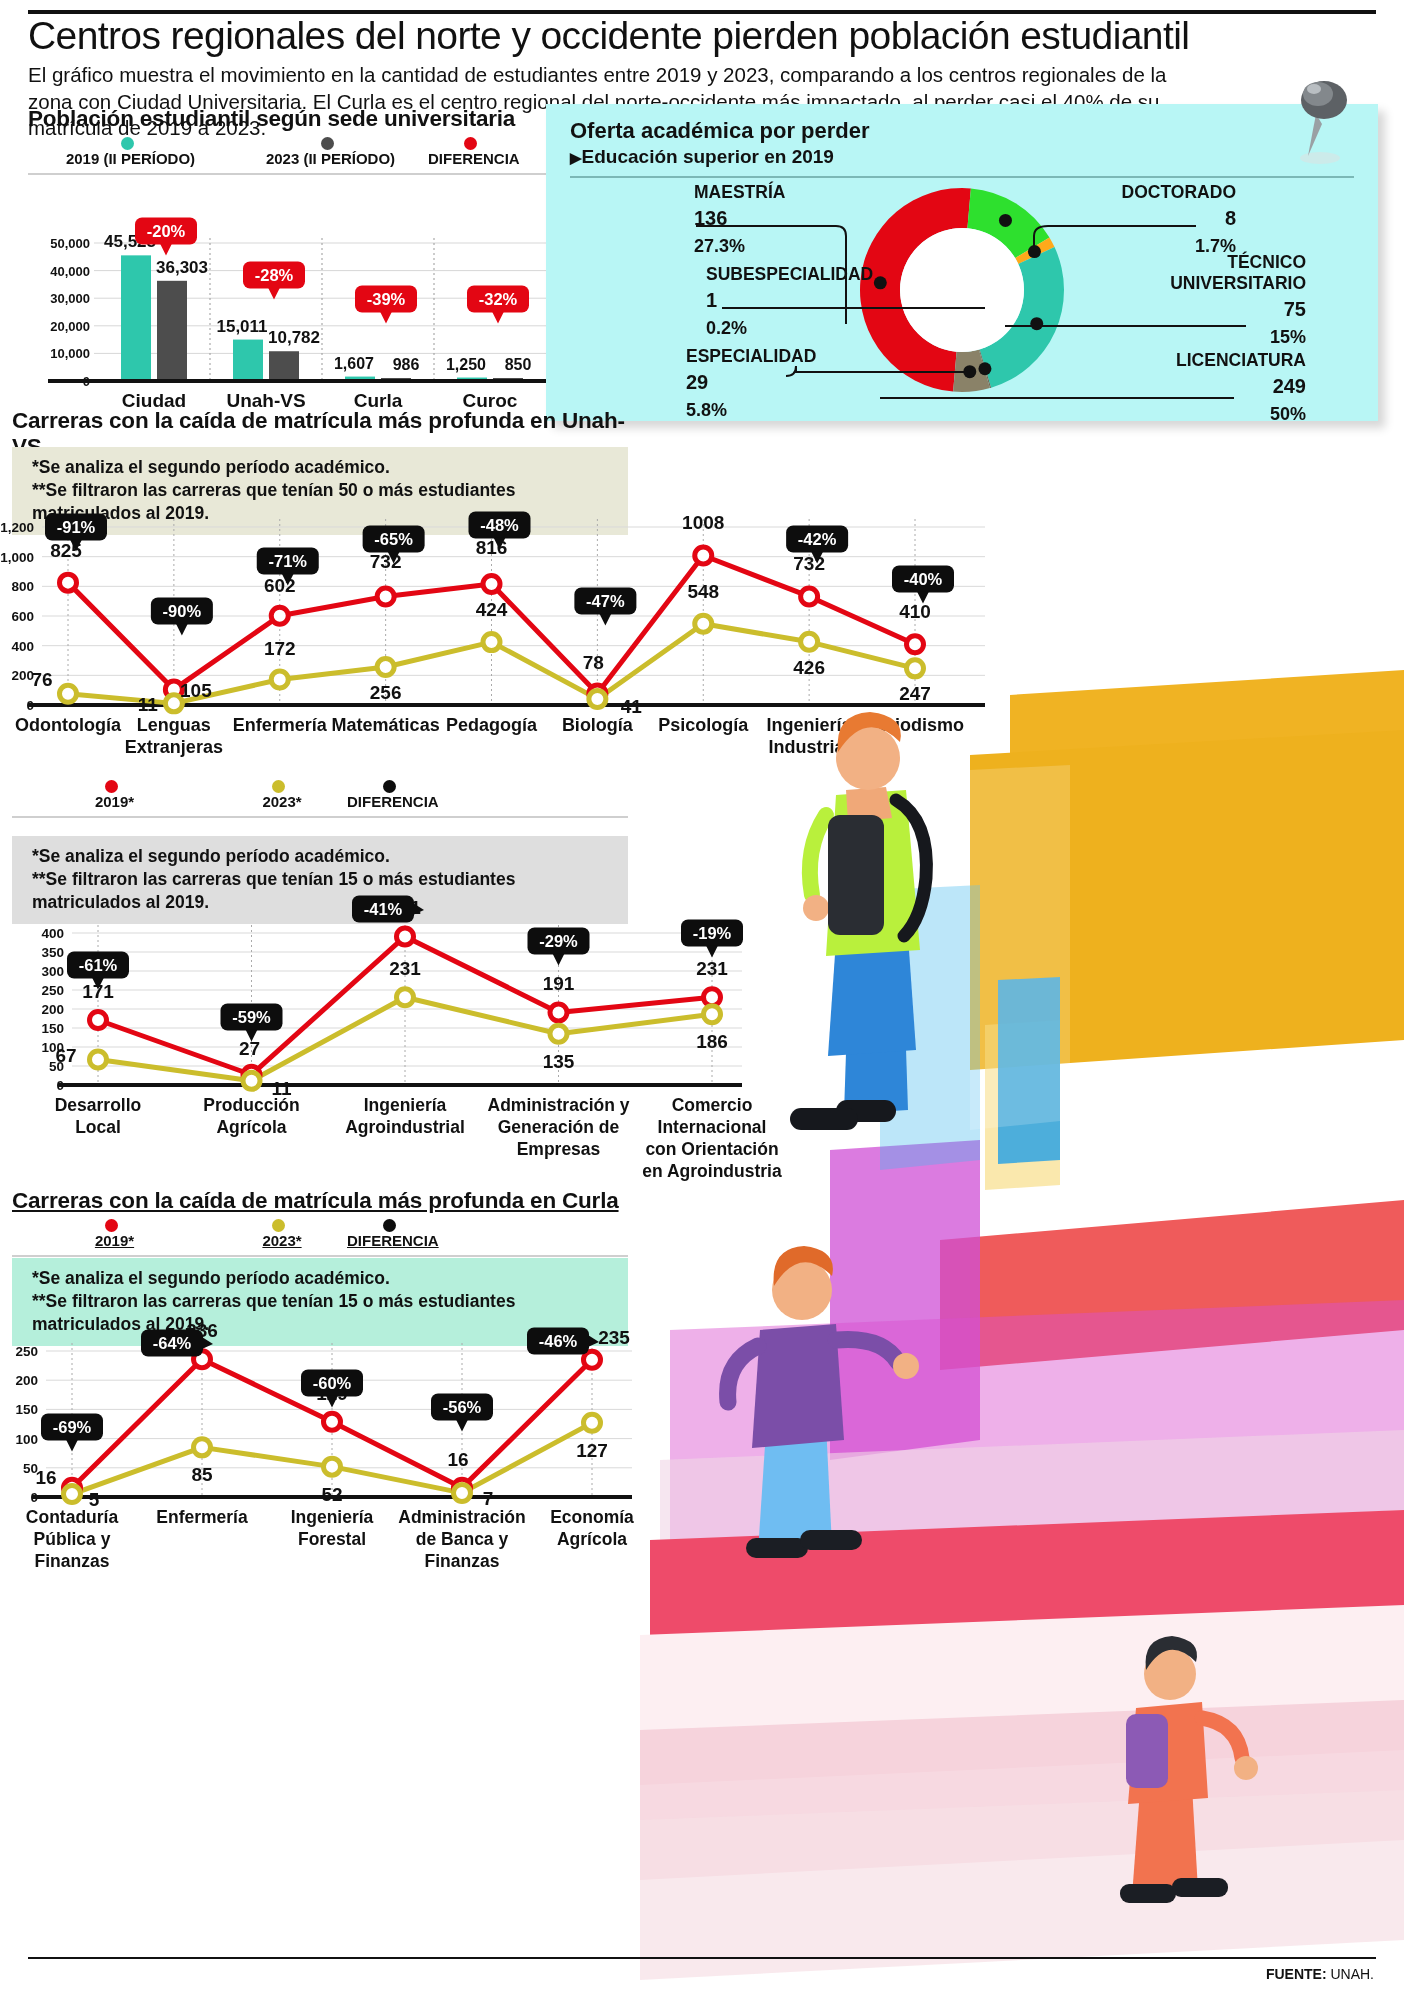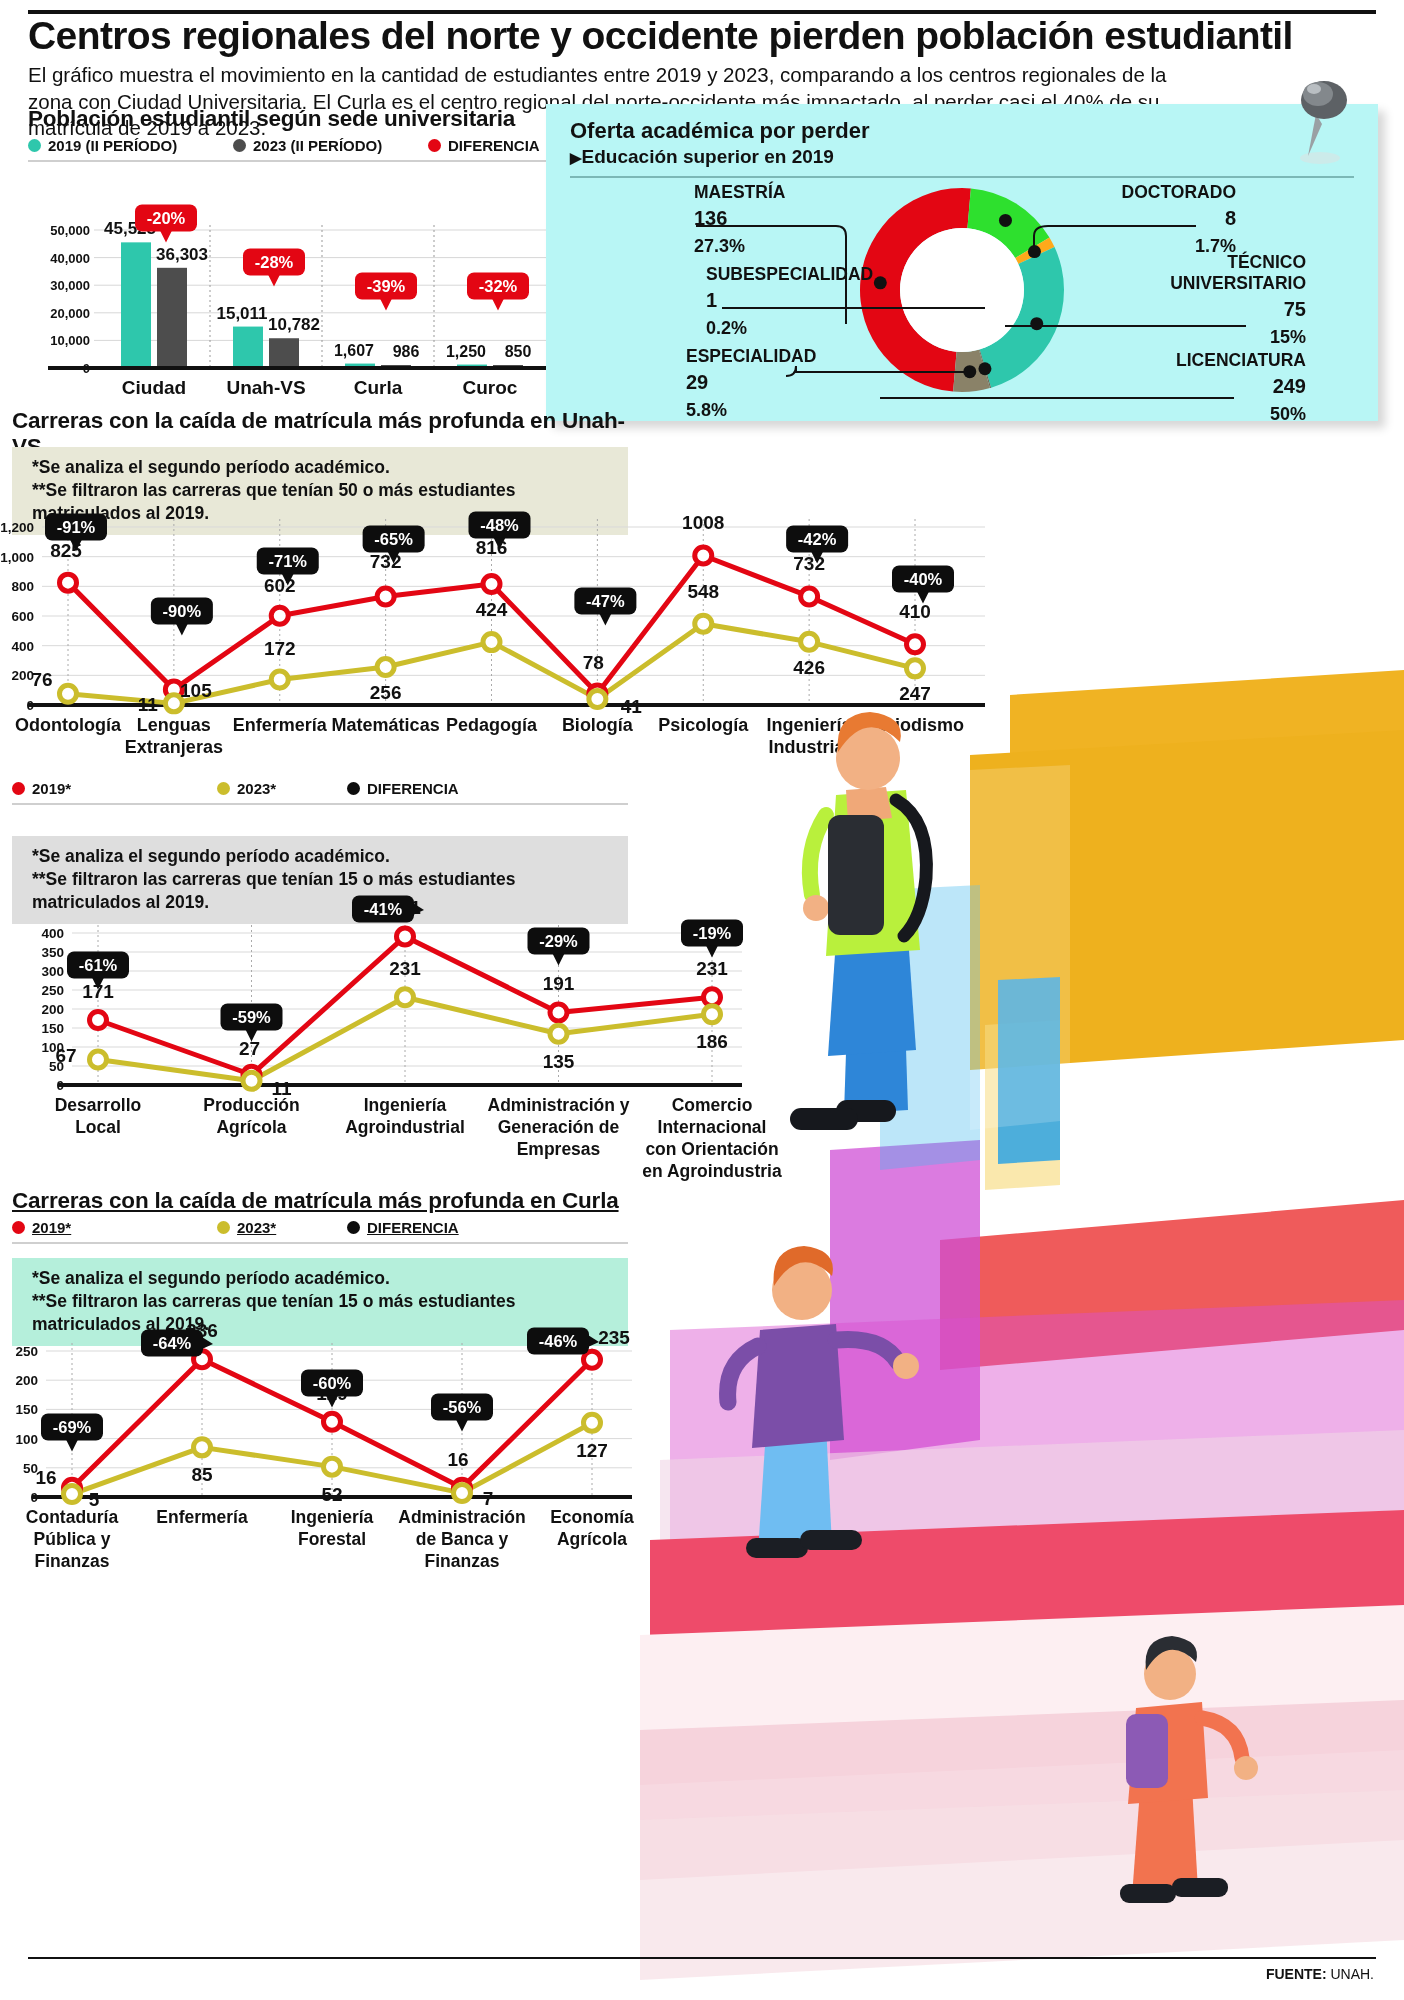--- a/index.html
+++ b/index.html
@@ -9,32 +9,32 @@
     font-family:"Liberation Sans", sans-serif;
     color:#111;
     overflow:hidden;
   }
   .page { position:relative; width:1404px; height:2000px; }
 
   
   .top-rule { position:absolute; left:28px; top:10px; width:1348px; height:4px; background:#111; }
   .headline {
     position:absolute; left:28px; top:16px; width:1330px;
-    font-size:39px; font-weight:700; letter-spacing:-0.6px; line-height:1.02;
+    font-size:39px; font-weight:400; letter-spacing:-0.6px; line-height:1.02;
     font-family:"Liberation Sans", sans-serif;
   }
   .standfirst {
     position:absolute; left:28px; top:62px; width:1150px;
     font-size:20.5px; line-height:1.30; color:#111;
   }
 
   
   .sec-title { font-size:22.5px; font-weight:800; letter-spacing:-0.2px; }
   .legend { display:flex; align-items:center; margin-top:5px; font-size:15px; font-weight:700; }
-  .legend .li { display:flex; align-items:center; }
+  .legend .li { display:flex; align-items:center;flex-direction:column; }
   .dot { width:13px; height:13px; border-radius:50%; display:inline-block; margin-right:7px; }
   .rule { height:2px; background:#cfcfcf; margin-top:6px; }
 
   .note {
     font-size:17.5px; line-height:1.32; font-weight:600; padding:9px 28px 10px 20px;
   }
 
   
   #bars-block { position:absolute; left:28px; top:106px; width:520px; }
   #bars-svg { display:block; margin-top:8px; }

